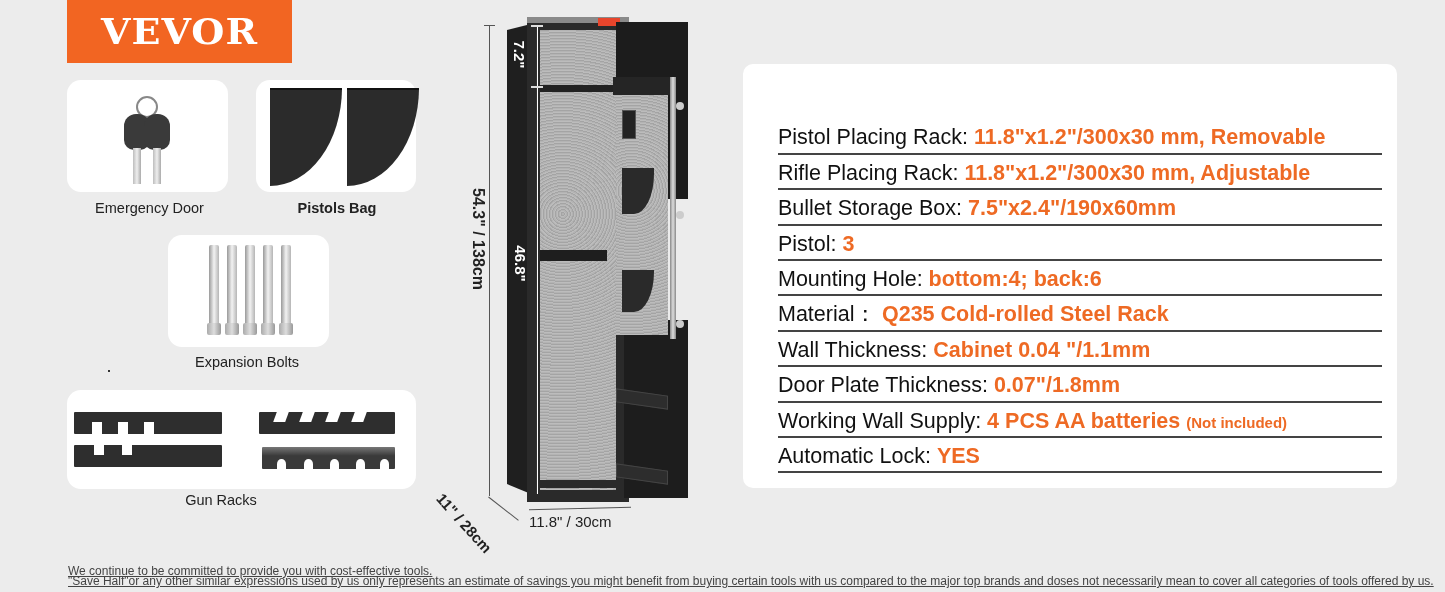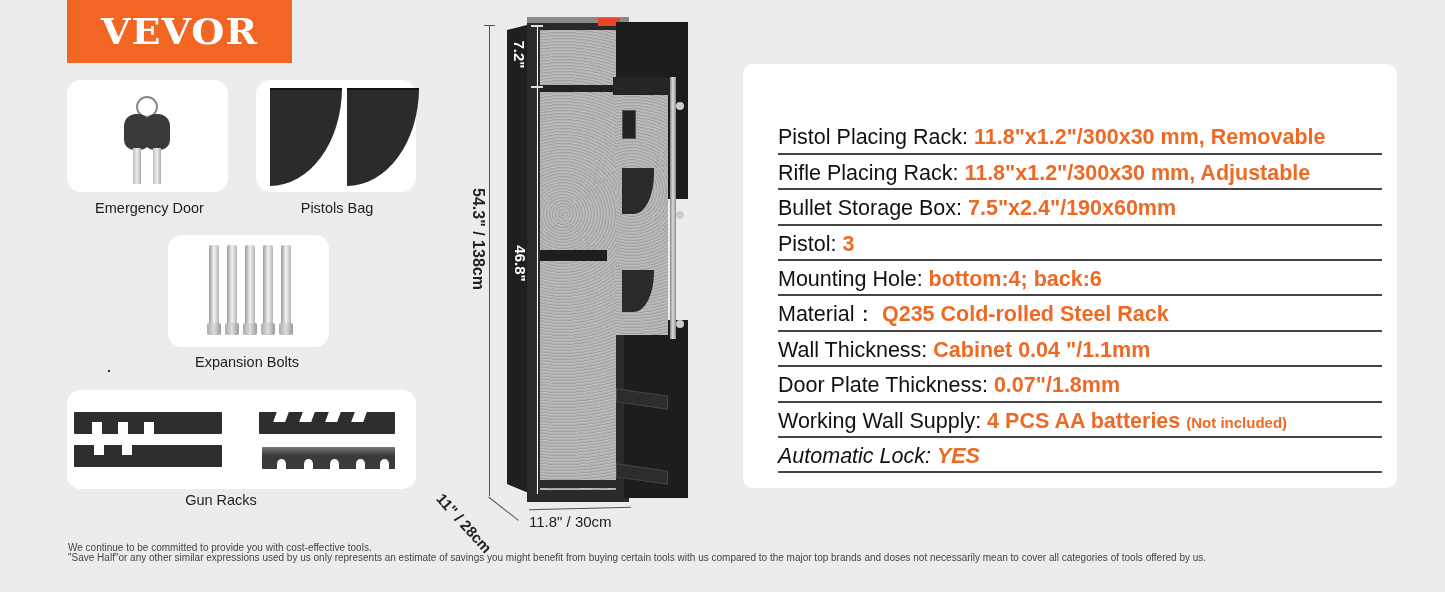--- a/index.html
+++ b/index.html
@@ -53,22 +53,23 @@
   }
   .spec-row {
     position: absolute; left: 35px; width: 604px; height: 35.4px;
     border-bottom: 2px solid #444;
     font-size: 21.5px; line-height: 36px; white-space: nowrap;
   }
   .spec-row .lbl { color: #111; }
   .spec-row .val { color: #ee6a24; font-weight: bold; }
   .spec-row .note { color: #ee6a24; font-weight: bold; font-size: 15px; }
   .disclaimer {
-    position: absolute; left: 68px; top: 543px; font-size: 10px; color: #444; line-height: 10px;
+    position: absolute; left: 68px; top: 566px; font-size: 12px; color: #444; line-height: 10px;
     white-space: nowrap;
+    text-decoration: underline;
   }
 </style>
 </head>
 <body>
 
 <div class="logo">
   <span>VEVOR</span>
 </div>
 
 <div class="acc-card" style="left:67px;top:80px;width:161px;height:112px;">
@@ -81,21 +82,21 @@
   </div>
 </div>
 <div class="acc-label" style="left:67px;top:200px;width:165px;">Emergency Door</div>
 
 <div class="acc-card" style="left:256px;top:80px;width:160px;height:112px;">
   <div style="position:relative;width:150px;height:100px;">
     <div class="bag" style="left:9px;top:2px;"></div>
     <div class="bag" style="left:86px;top:2px;"></div>
   </div>
 </div>
-<div class="acc-label" style="left:256px;top:200px;width:162px;">Pistols Bag</div>
+<div class="acc-label" style="left:256px;top:200px;width:162px;font-weight:bold;">Pistols Bag</div>
 
 <div class="acc-card" style="left:168px;top:235px;width:161px;height:112px;">
   <div style="position:relative;width:96px;height:100px;">
     <div class="bolt" style="left:8px;top:4px;"></div>
       <div class="bolt-nut" style="left:6px;top:82px;"></div>
     <div class="bolt" style="left:26px;top:4px;"></div>
       <div class="bolt-nut" style="left:24px;top:82px;"></div>
     <div class="bolt" style="left:44px;top:4px;"></div>
       <div class="bolt-nut" style="left:42px;top:82px;"></div>
     <div class="bolt" style="left:62px;top:4px;"></div>
@@ -197,21 +198,21 @@
   </div>
   <div class="spec-row" style="top:267.8px;">
     <span class="lbl">Wall Thickness: </span><span class="val">Cabinet 0.04 "/1.1mm</span>
   </div>
   <div class="spec-row" style="top:303.2px;">
     <span class="lbl">Door Plate Thickness: </span><span class="val">0.07"/1.8mm</span>
   </div>
   <div class="spec-row" style="top:338.6px;">
     <span class="lbl">Working Wall Supply: </span><span class="val">4 PCS AA batteries </span><span class="note">(Not included)</span>
   </div>
-  <div class="spec-row" style="top:374px;font-style:italic;">
+  <div class="spec-row" style="top:374px;">
     <span class="lbl">Automatic Lock: </span><span class="val">YES</span>
   </div>
 </div>
 
 <div class="disclaimer">
   <div>We continue to be committed to provide you with cost-effective tools.</div>
   <div>"Save Half"or any other similar expressions used by us only represents an estimate of savings you might benefit from buying certain tools with us compared to the major top brands and doses not necessarily mean to cover all categories of tools offered by us.</div>
 </div>
 
 </body></html>

